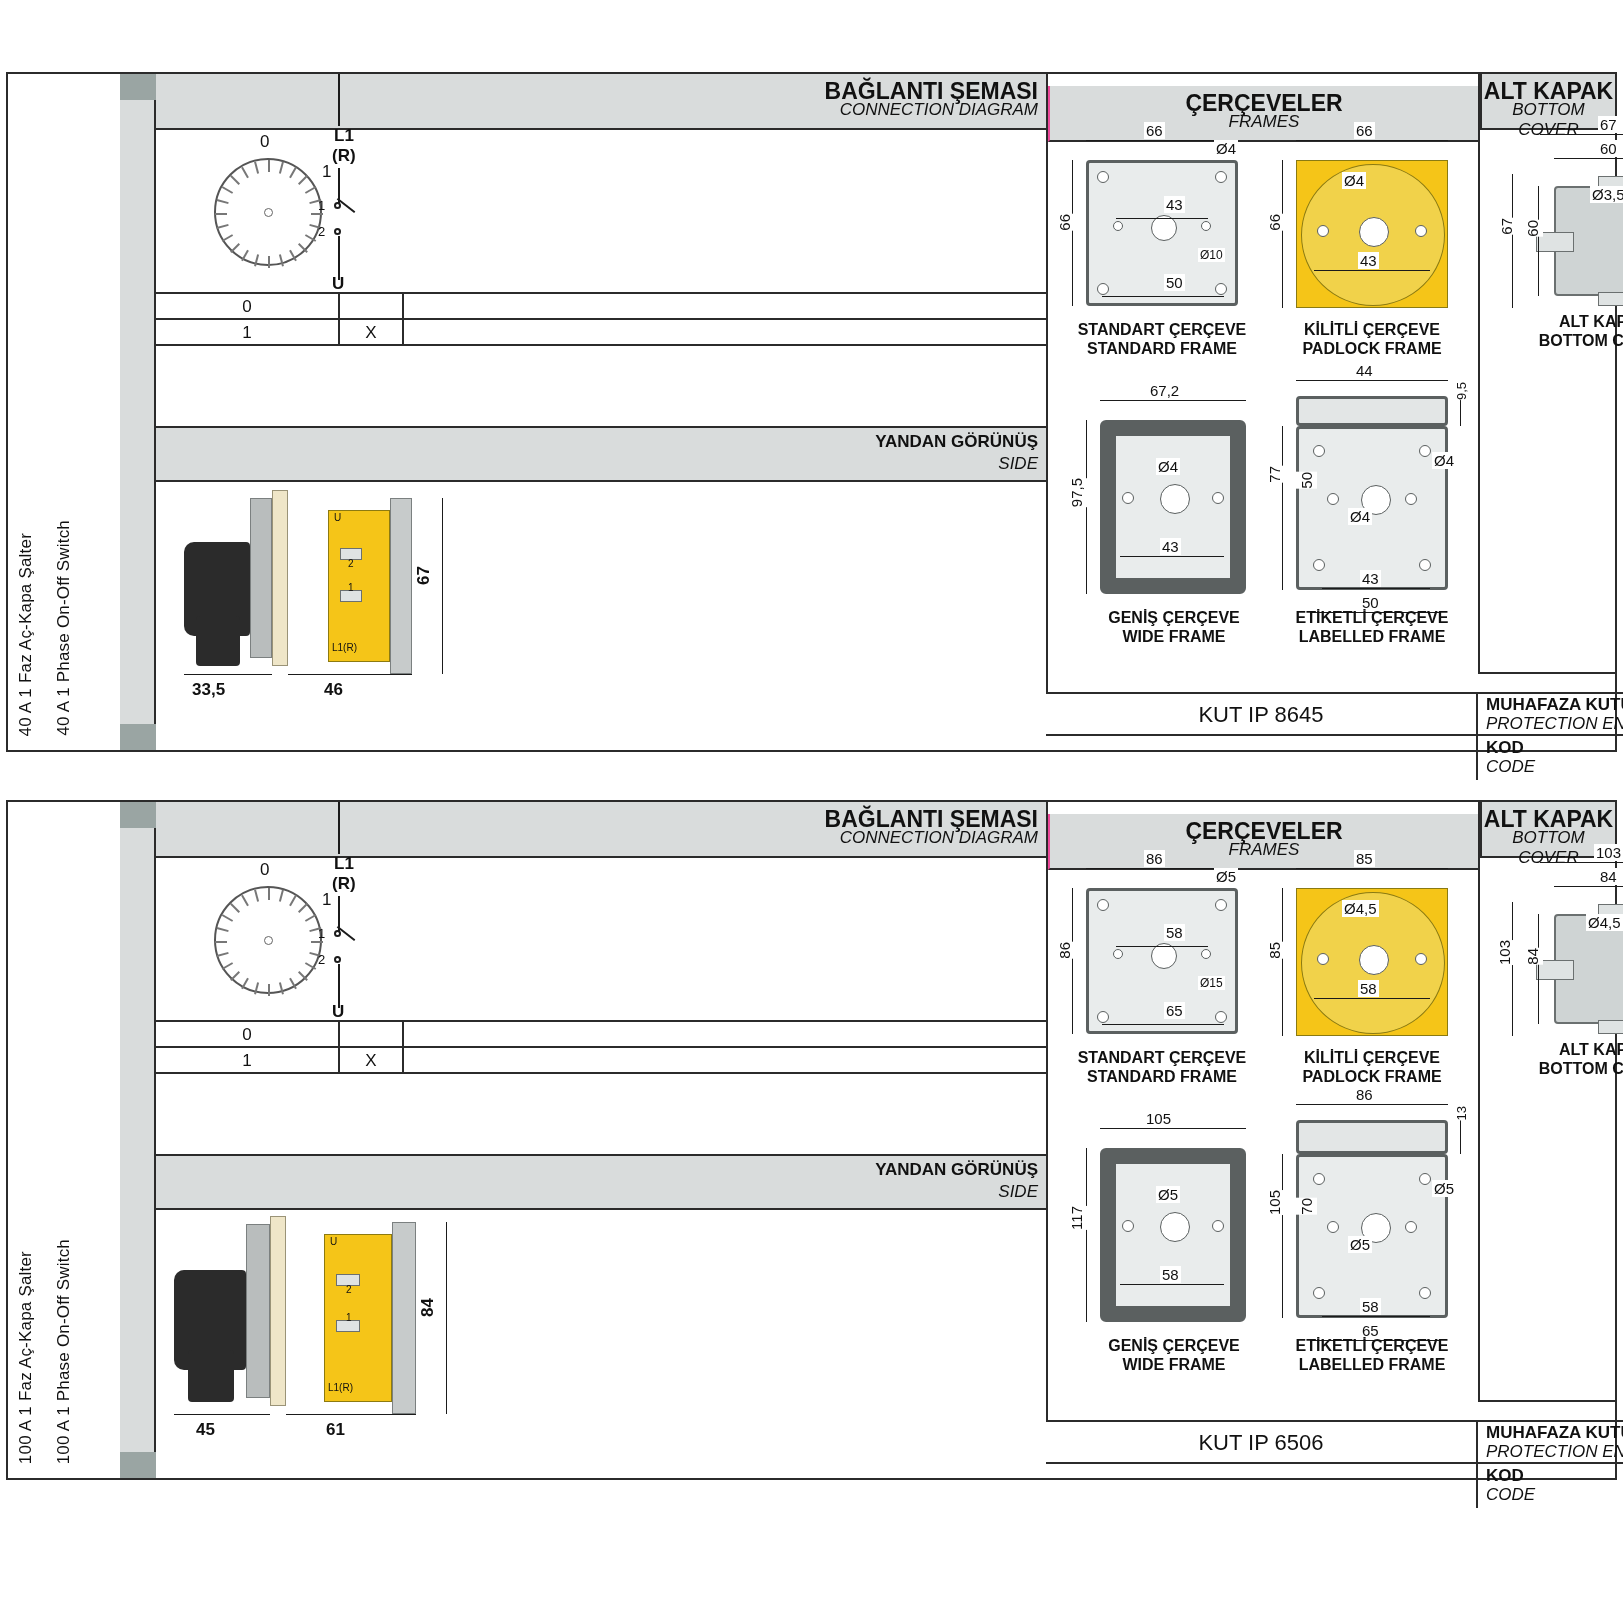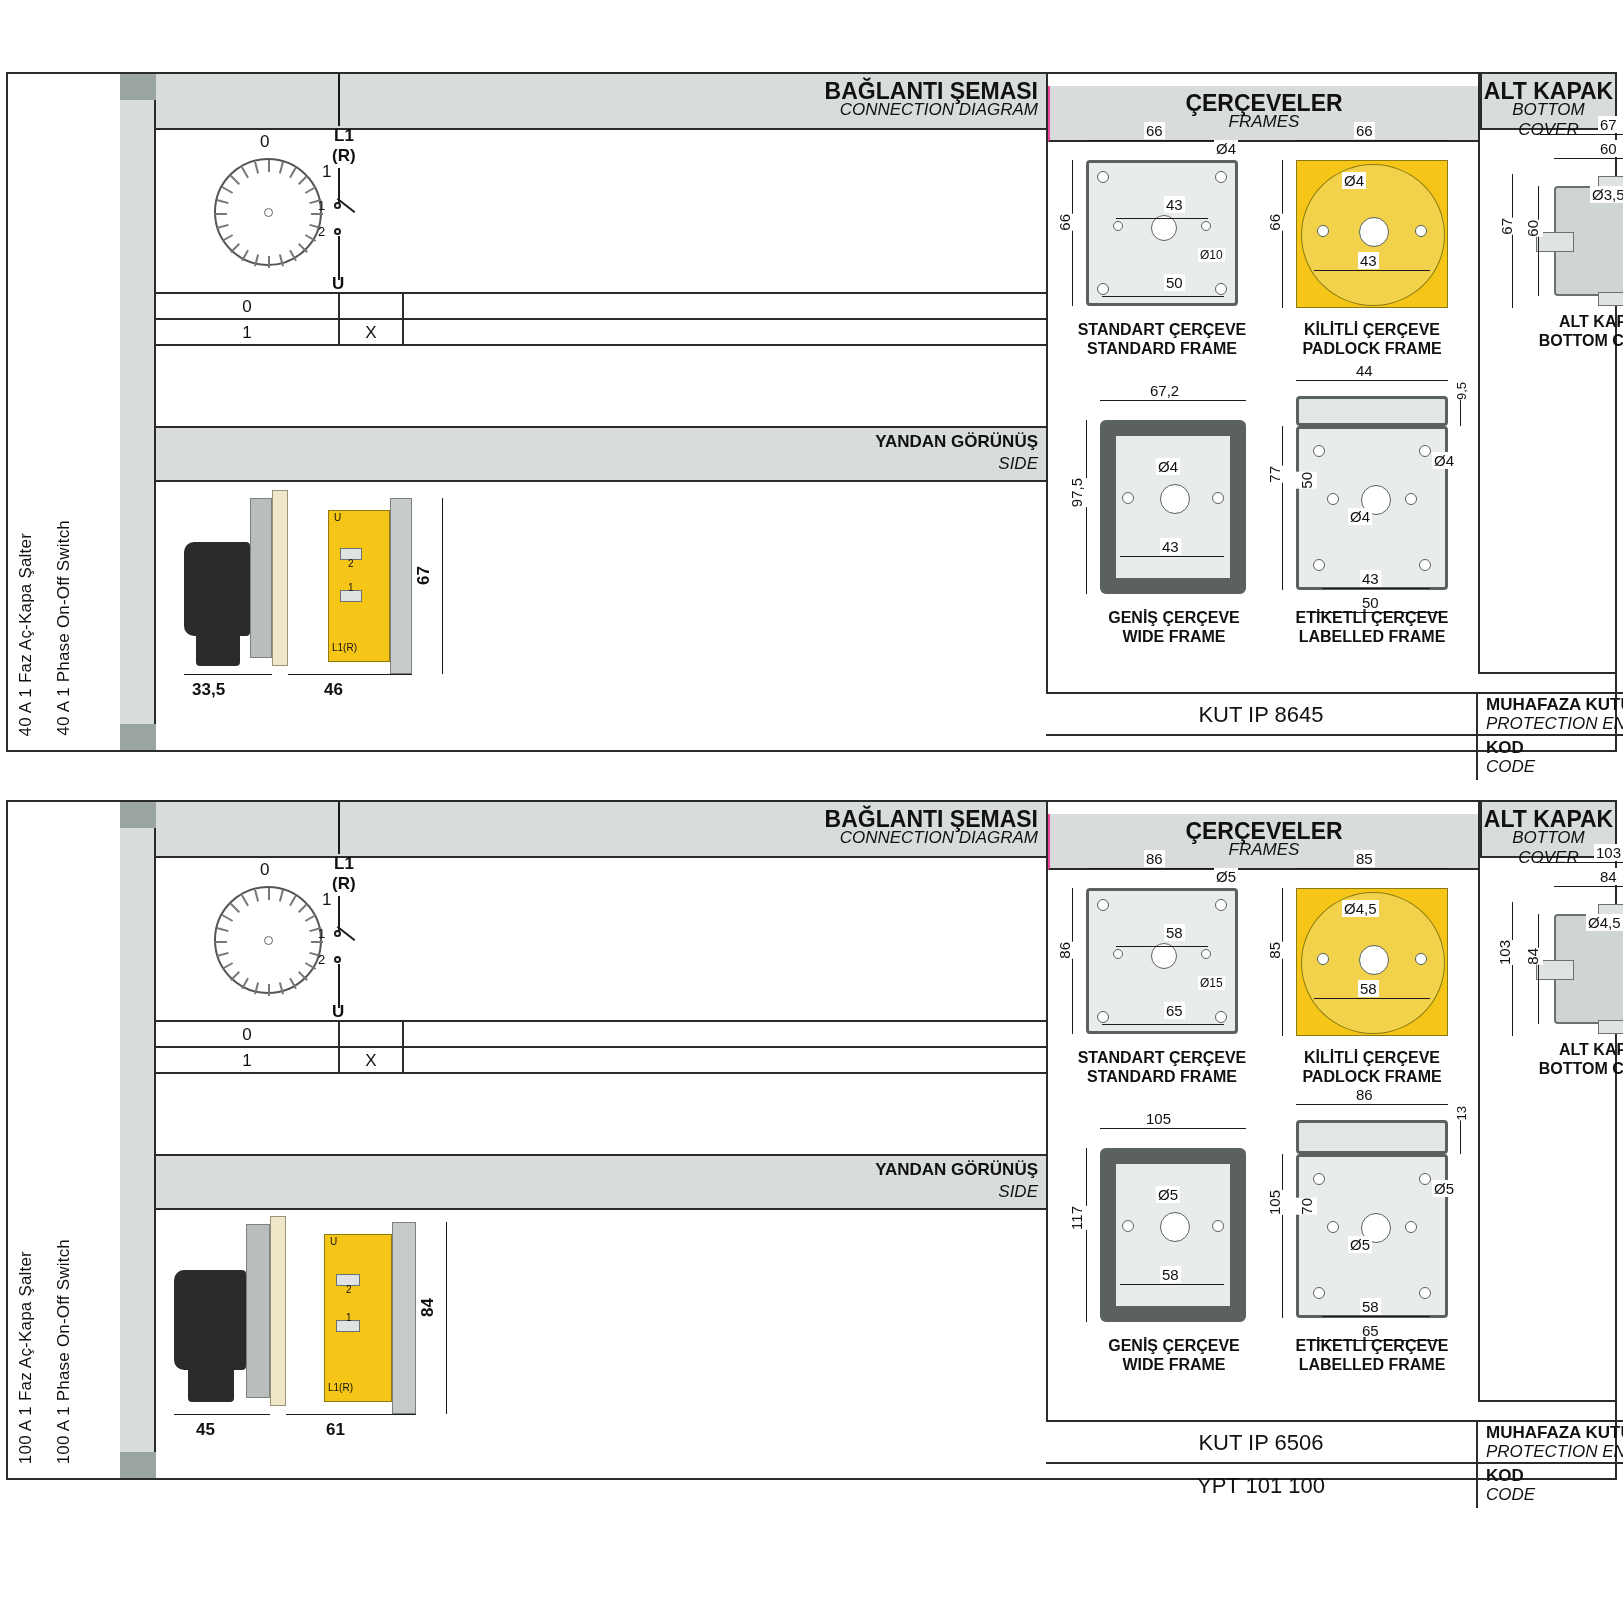--- a/index.html
+++ b/index.html
@@ -532,21 +532,20 @@
       <div class="cap" style="left:1348px; top:238px;">ALT KAPAK</div>
       <div class="cap" style="left:1348px; top:257px;">BOTTOM COVER</div>
 
       <div class="kutrow" style="left:890px; top:618px; width:721px; height:42px;">
         <div style="position:absolute; left:0; top:0; width:430px; height:42px; text-align:center; line-height:42px; font-size:22px;">KUT IP 6506</div>
         <div class="vdiv" style="left:430px; top:0; height:42px;"></div>
         <div class="kutlabel-tr" style="position:absolute; left:440px; top:1px;">MUHAFAZA KUTUSU</div>
         <div class="kutlabel-en" style="position:absolute; left:440px; top:20px;">PROTECTION ENCLOSURE</div>
       </div>
       <div class="kutrow" style="left:890px; top:660px; width:721px; height:44px;">
-        <div style="position:absolute; left:0; top:0; width:430px; height:44px; text-align:center; line-height:44px; font-size:22px;">YPT 101 100</div>
         <div class="vdiv" style="left:430px; top:0; height:44px;"></div>
         <div class="kutlabel-tr" style="position:absolute; left:440px; top:2px;">KOD</div>
         <div class="kutlabel-en" style="position:absolute; left:440px; top:21px;">CODE</div>
       </div>
 
     </div>
   </div>
 
 </div>
 

